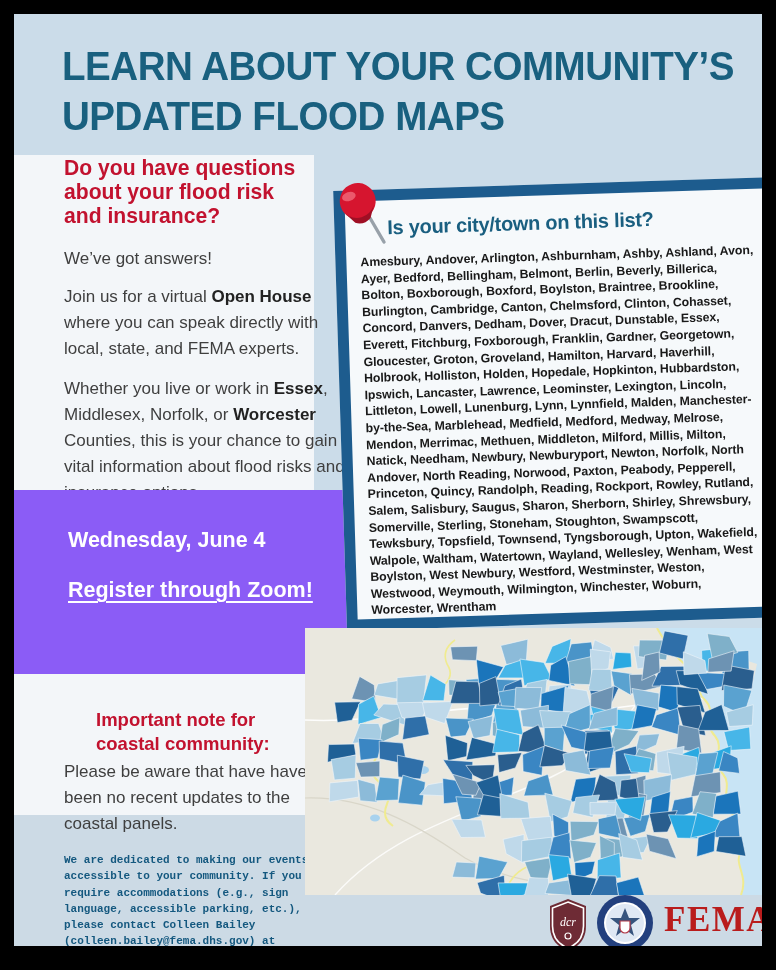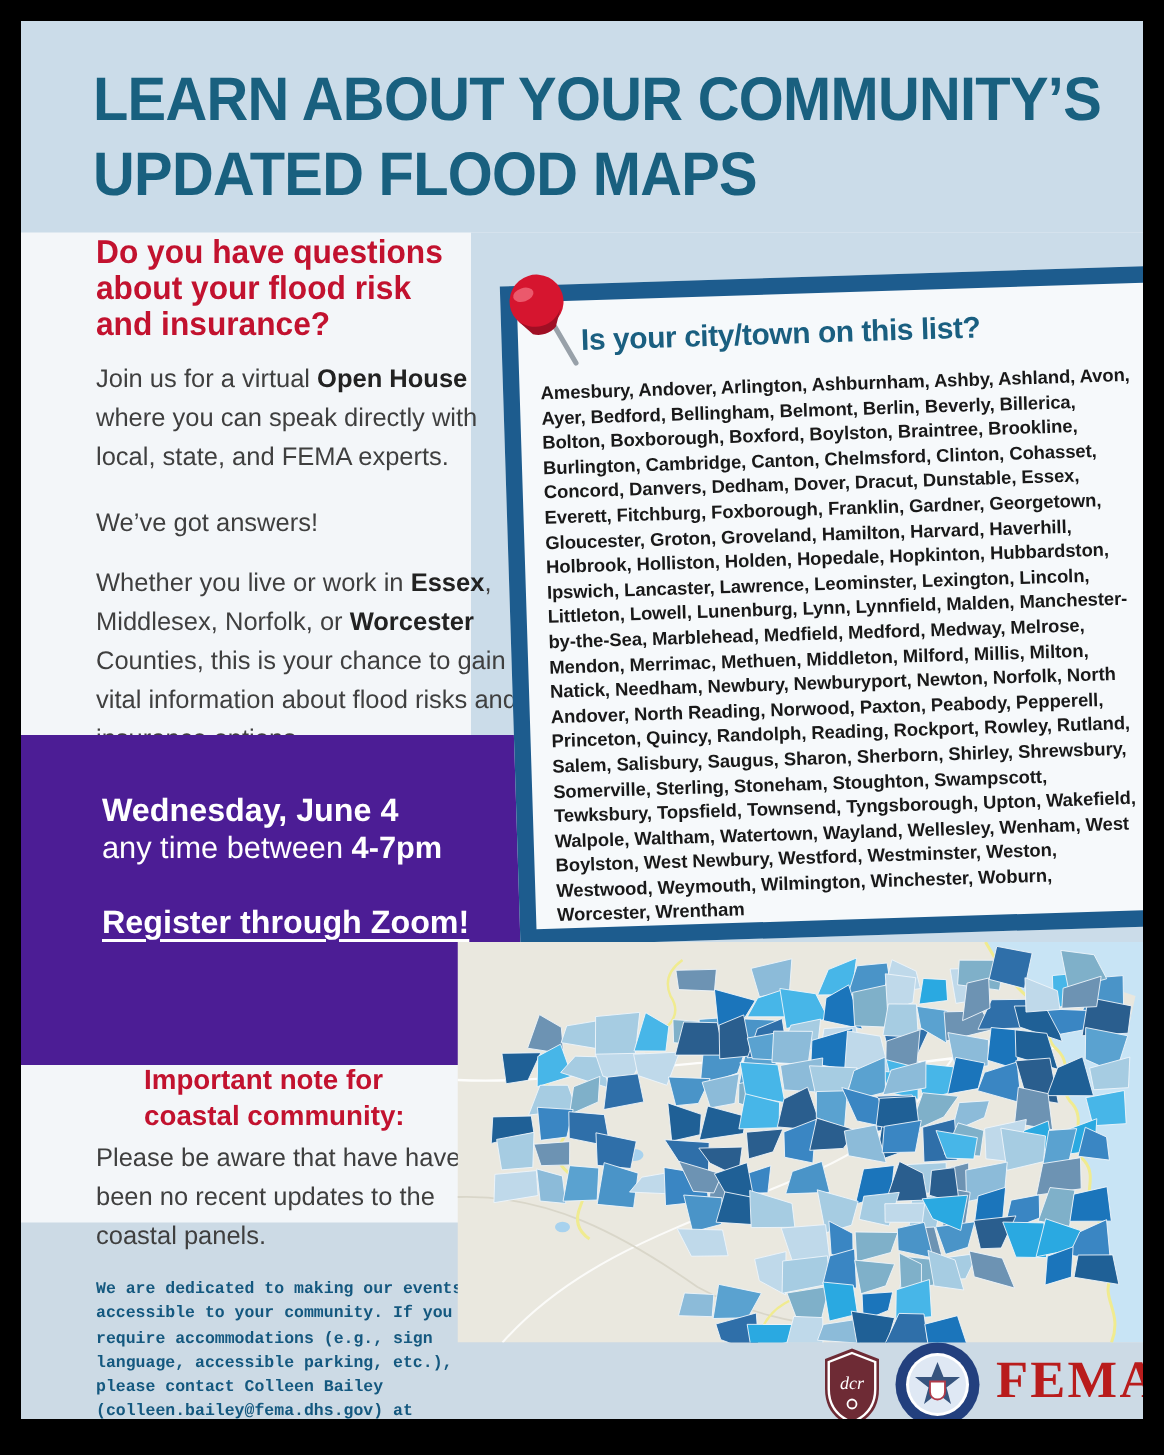--- a/index.html
+++ b/index.html
@@ -16,21 +16,21 @@
 
   .intro{position:absolute;left:50px;top:142px;width:284px;z-index:5;}
   .intro-heading{color:#c2122f;font-weight:700;font-size:22px;line-height:24px;
                  transform:scaleX(.96);transform-origin:left top;white-space:nowrap;}
   .body-text{font-size:17px;line-height:26px;color:#3f3f3f;}
   .intro .answers{margin-top:18px;}
   .intro .join{margin-top:12px;}
   .intro .whether{margin-top:14px;}
   .b{font-weight:700;color:#222;}
 
-  .event-box{position:absolute;left:0;top:476px;width:348px;height:220px;background:#4c1d95;z-index:10;
+  .event-box{position:absolute;left:0;top:476px;width:348px;height:184px;background:#8b5cf6;z-index:10;
              color:#fff;padding:38px 0 0 54px;box-sizing:border-box;}
   .event-date{font-weight:700;font-size:21.5px;line-height:25px;white-space:nowrap;}
   .event-time{font-size:20.5px;line-height:25px;white-space:nowrap;}
   .event-register{margin-top:25px;font-weight:700;font-size:21.5px;text-decoration:underline;
                   text-underline-offset:4px;text-decoration-thickness:2px;white-space:nowrap;cursor:pointer;}
 
   .list-box{position:absolute;left:326px;top:170px;width:396px;height:410px;background:#f6f9fb;
             border:11px solid #1d5c8e;transform:rotate(-1.8deg);z-index:20;padding:8px 10px 0 14px;box-sizing:content-box;}
   .list-heading{margin:8px 0 0 28px;color:#1a5f80;font-weight:700;font-size:20px;letter-spacing:-0.3px;}
   .town-list{margin-top:14px;font-size:12.3px;font-weight:700;line-height:16.6px;color:#191919;letter-spacing:-0.05px;}
@@ -65,28 +65,27 @@
       <div>LEARN ABOUT YOUR COMMUNITY’S</div>
       <div>UPDATED FLOOD MAPS</div>
     </div>
 
     <div class="intro">
       <div class="intro-heading">
         <div>Do you have questions</div>
         <div>about your flood risk</div>
         <div>and insurance?</div>
       </div>
+      <div class="body-text answers">We’ve got answers!</div>
       <div class="body-text join"><span>Join us for a virtual </span><span class="b">Open House</span><span> where you can speak directly with local, state, and FEMA experts.</span></div>
-      <div class="body-text answers">We’ve got answers!</div>
       <div class="body-text whether"><span>Whether you live or work in </span><span class="b">Essex</span><span>, Middlesex, Norfolk, or </span><span class="b">Worcester</span><span> Counties, this is your chance to gain vital information about flood risks and insurance options.</span></div>
     </div>
 
     <div class="event-box">
       <div class="event-date">Wednesday, June 4</div>
-      <div class="event-time"><span>any time between </span><span class="b" style="color:#fff">4-7pm</span></div>
       <div class="event-register">Register through Zoom!</div>
     </div>
 
     <div class="list-box">
       <div class="list-heading">Is your city/town on this list?</div>
       <div class="town-list">Amesbury, Andover, Arlington, Ashburnham, Ashby, Ashland, Avon, Ayer, Bedford, Bellingham, Belmont, Berlin, Beverly, Billerica, Bolton, Boxborough, Boxford, Boylston, Braintree, Brookline, Burlington, Cambridge, Canton, Chelmsford, Clinton, Cohasset, Concord, Danvers, Dedham, Dover, Dracut, Dunstable, Essex, Everett, Fitchburg, Foxborough, Franklin, Gardner, Georgetown, Gloucester, Groton, Groveland, Hamilton, Harvard, Haverhill, Holbrook, Holliston, Holden, Hopedale, Hopkinton, Hubbardston, Ipswich, Lancaster, Lawrence, Leominster, Lexington, Lincoln, Littleton, Lowell, Lunenburg, Lynn, Lynnfield, Malden, Manchester-by-the-Sea, Marblehead, Medfield, Medford, Medway, Melrose, Mendon, Merrimac, Methuen, Middleton, Milford, Millis, Milton, Natick, Needham, Newbury, Newburyport, Newton, Norfolk, North Andover, North Reading, Norwood, Paxton, Peabody, Pepperell, Princeton, Quincy, Randolph, Reading, Rockport, Rowley, Rutland, Salem, Salisbury, Saugus, Sharon, Sherborn, Shirley, Shrewsbury, Somerville, Sterling, Stoneham, Stoughton, Swampscott, Tewksbury, Topsfield, Townsend, Tyngsborough, Upton, Wakefield, Walpole, Waltham, Watertown, Wayland, Wellesley, Wenham, West Boylston, West Newbury, Westford, Westminster, Weston, Westwood, Weymouth, Wilmington, Winchester, Woburn, Worcester, Wrentham</div>
     </div>
 
     <svg class="pushpin" viewBox="0 0 76 84">
       <path d="M46,48 L60,72" stroke="#98a1a9" stroke-width="3.4" stroke-linecap="round"></path>

